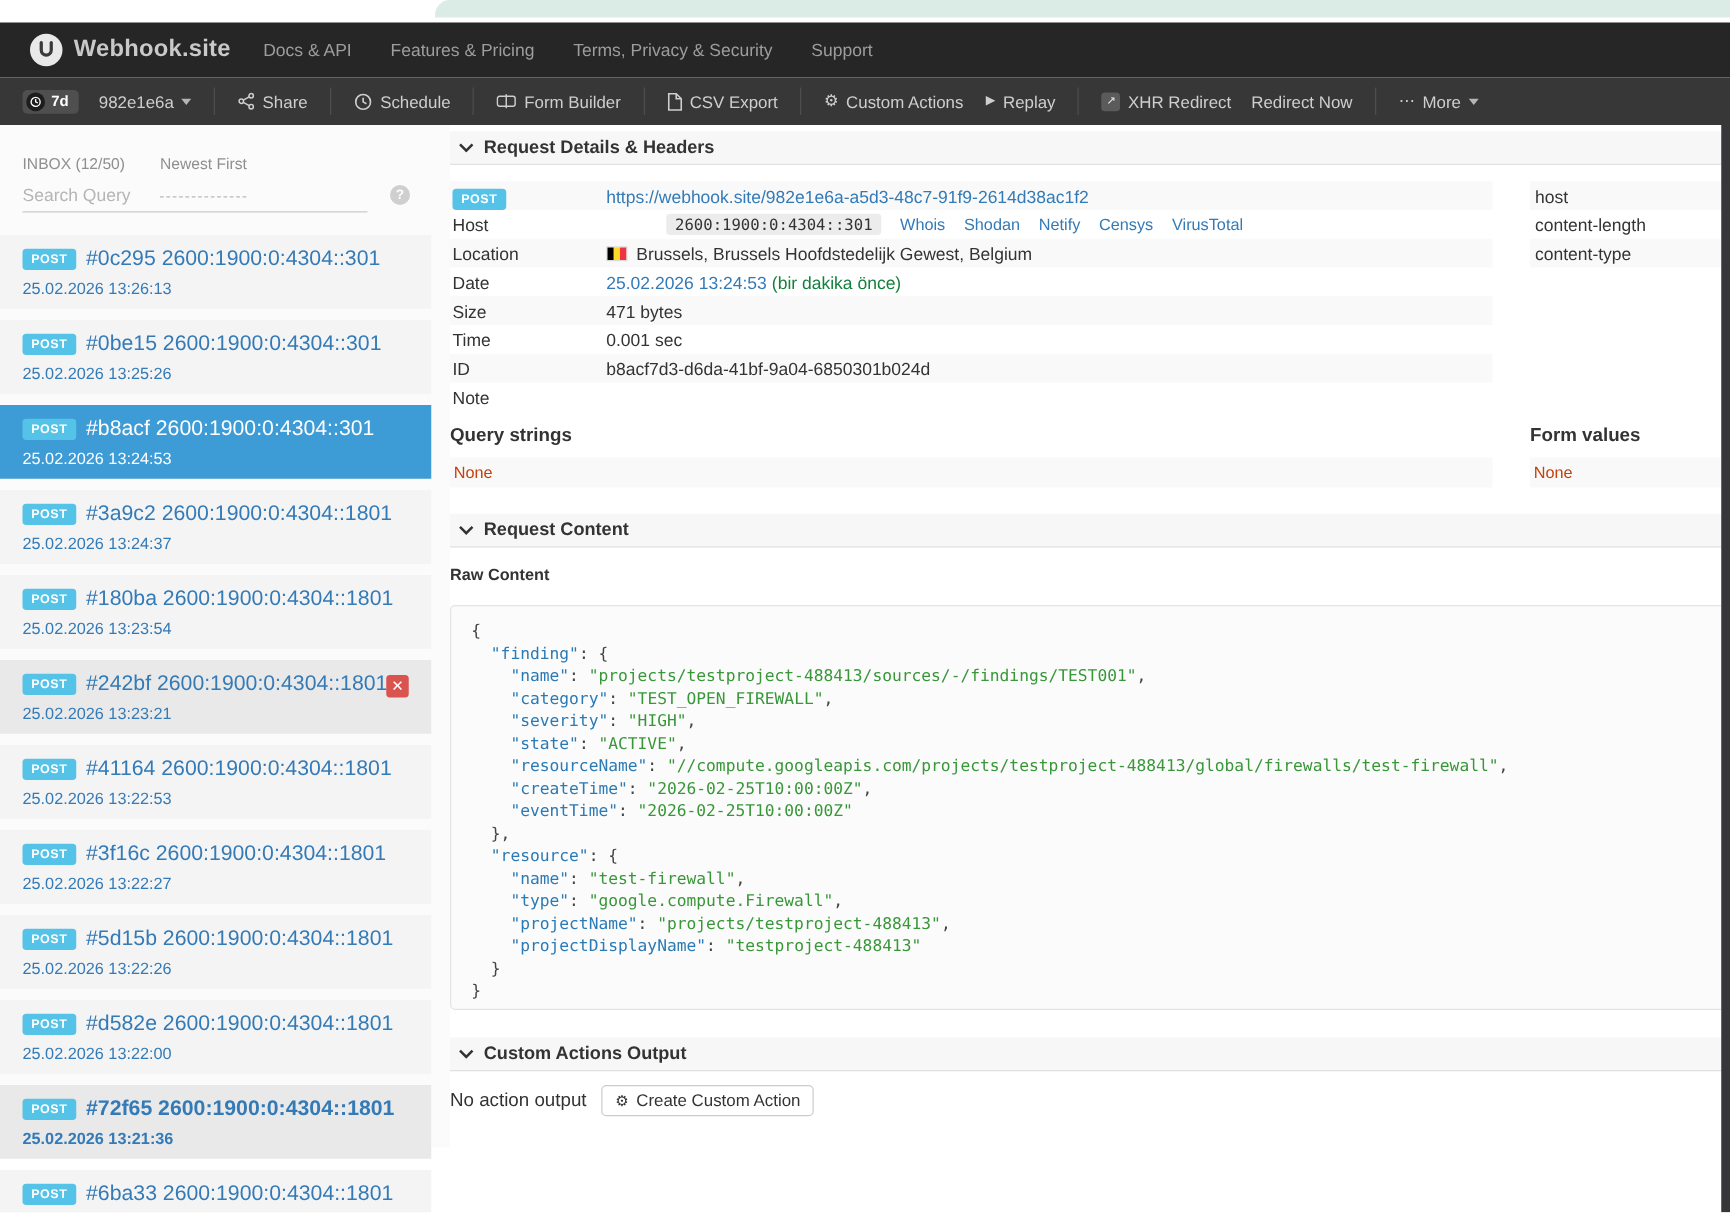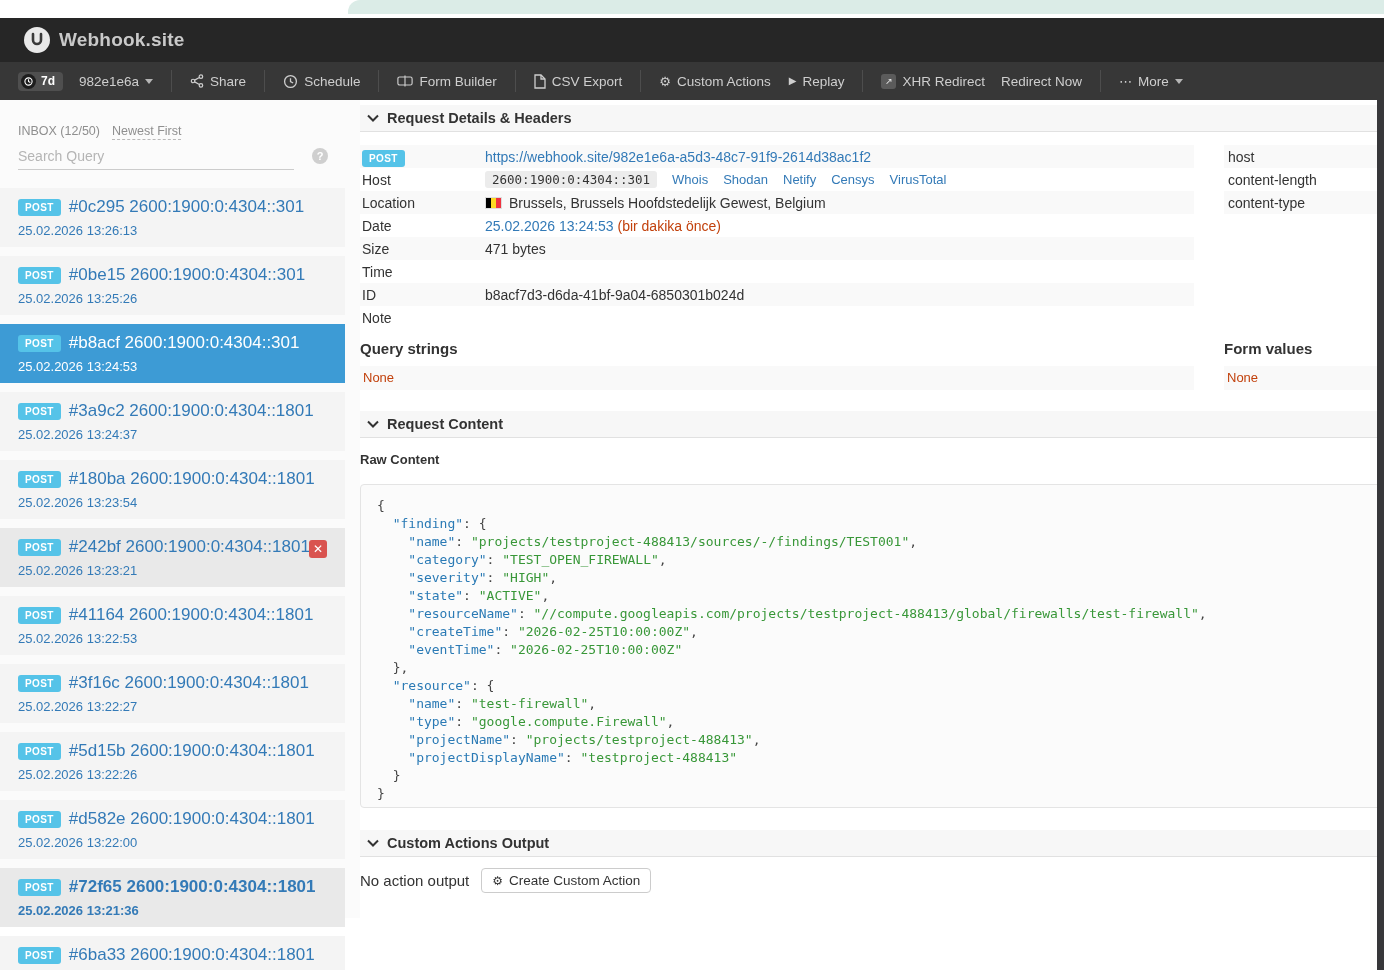--- a/index.html
+++ b/index.html
@@ -28,21 +28,21 @@
   .expiry-pill { display:flex; align-items:center; background:#4f4f4f; border-radius:4px; padding:2px 8px 2px 3px; margin-left:18px; cursor:pointer; }
   .expiry-clock { width:15px; height:15px; border-radius:50%; background:#1d1d1d; color:#fff; display:flex; align-items:center; justify-content:center; margin-right:5px; }
   .expiry-text { color:#fff; font-weight:bold; font-size:12px; }
   .token-item { margin-left:10px; display:flex; align-items:center; cursor:pointer; }
   .caret-down { width:0; height:0; border-left:4px solid transparent; border-right:4px solid transparent; border-top:5px solid #b5b5b5; margin-left:6px; }
   .xhr-box { width:15px; height:15px; background:#5b5b5b; border-radius:3px; color:#e8e8e8; font-size:9px; display:flex; align-items:center; justify-content:center; margin-right:6px; font-family:"DejaVu Sans", sans-serif; }
 
   
   .sidebar { position:absolute; left:0; top:100px; width:360px; height:818px; background:#fbfbfb; }
   .sidebar-head { position:absolute; top:24px; left:18px; right:18px; display:flex; align-items:baseline; font-size:12.5px; color:#8f8f8f; }
-  .sort-link { margin-left:12px; color:#8f8f8f; border-bottom:1px dashed #b9b9b9; padding-bottom:1px; cursor:pointer; }
+  .sort-link { margin-left:28px; color:#8f8f8f; border-bottom:1px dashed #b9b9b9; padding-bottom:19px; cursor:pointer; }
   .search-row { position:absolute; top:46px; left:18px; width:300px; }
   .search-input { width:276px; border:none; border-bottom:1px solid #ccc; background:transparent; font-size:14px; color:#555; padding:2px 0 5px 0; outline:none; font-family:"Liberation Sans", sans-serif; }
   .search-input::placeholder { color:#b5b5b5; }
   .search-help { position:absolute; right:-10px; top:2px; width:16px; height:16px; border-radius:50%; background:#cfcfcf; color:#fff; font-size:11px; font-weight:bold; display:flex; align-items:center; justify-content:center; cursor:pointer; }
   .request-list { position:absolute; top:88px; left:0; right:15px; }
   .request-item { position:relative; height:59px; margin-bottom:9px; background:#f4f4f4; padding:9px 0 0 18px; cursor:pointer; }
   .request-item .line1 { display:flex; align-items:center; }
   .method-badge { background:#55c3e8; color:#fff; font-size:10px; font-weight:bold; border-radius:3px; padding:3px 7px; letter-spacing:.4px; margin-right:8px; }
   .request-title { color:#337ab7; font-size:17px; white-space:nowrap; }
   .request-date { color:#337ab7; font-size:13px; margin-top:6px; }
@@ -62,25 +62,25 @@
   .bar-details { top:5px; }
   .bar-content { top:311px; }
   .bar-actions { top:730px; }
 
   .details-table { position:absolute; top:45px; left:0; width:834px; font-size:14px; }
   .drow { display:flex; align-items:center; height:23px; }
   .drow:nth-child(odd) { background:#f9f9f9; }
   .dlabel { width:125px; padding-left:2px; flex:none; color:#333; }
   .dvalue { flex:1; display:flex; align-items:center; white-space:nowrap; }
   a.lnk { color:#337ab7; text-decoration:none; cursor:pointer; }
-  .host-chip { font-family:"DejaVu Sans Mono", monospace; font-size:12.5px; background:#ececec; border-radius:3px; padding:1px 7px; color:#333; }
+  .host-chip { font-family:"DejaVu Sans Mono", monospace; font-size:12.5px; background:#ececec; border-radius:3px; padding:1px 7px; color:#333;margin-left:48px; }
   .host-links a { margin-left:15px; font-size:13px; }
   .flag { display:inline-flex; width:17px; height:12px; margin-right:7px; border:1px solid #ddd; }
   .flag i { flex:1; } .flag .b { background:#000; } .flag .y { background:#fdda24; } .flag .r { background:#ef3340; }
-  .date-suffix { margin-left:4px; color:#c2410c; }
+  .date-suffix { margin-left:4px; color:#15803d; }
   .pencil { margin-right:6px; display:flex; }
 
   .headers-table { position:absolute; top:45px; left:864px; right:0; font-size:14px; }
   .hrow { display:flex; align-items:center; height:23px; padding-left:4px; }
   .hrow:nth-child(odd) { background:#f9f9f9; }
 
   .subcol-title { position:absolute; font-size:15px; font-weight:bold; color:#333; padding-bottom:19px; border-bottom:1px solid #ddd; }
   .qs-title { top:240px; left:0; width:834px; }
   .fv-title { top:240px; left:864px; right:0; }
   .none-row { position:absolute; height:24px; line-height:24px; background:#f9f9f9; color:#c2410c; font-size:13px; padding-left:3px; }
@@ -108,20 +108,26 @@
   </div>
 
   <div class="navbar">
     <div class="brand">
       <span class="brand-logo">
         <svg width="16" height="16" viewBox="0 0 16 16">
             <path d="M4 2 v6 a4 4 0 0 0 8 0 V2" fill="none" stroke="#3a3a3a" stroke-width="2.6" stroke-linecap="round"></path>
           </svg>
       </span>
       <span class="brand-text">Webhook.site</span>
+    </div>
+    <div class="nav-links">
+      <span class="nav-link">Docs &amp; API</span>
+      <span class="nav-link">Features &amp; Pricing</span>
+      <span class="nav-link">Terms, Privacy &amp; Security</span>
+      <span class="nav-link">Support</span>
     </div>
   </div>
 
   <div class="toolbar">
     <div class="expiry-pill">
       <span class="expiry-clock">
         <svg width="9" height="9" viewBox="0 0 10 10">
             <circle cx="5" cy="5" r="4" fill="none" stroke="#fff" stroke-width="1.2"></circle>
             <path d="M5 2.5 V5 L7 6" fill="none" stroke="#fff" stroke-width="1.2"></path>
           </svg>
@@ -357,20 +363,21 @@
           <a class="lnk">25.02.2026 13:24:53</a>
           <span class="date-suffix">(bir dakika önce)</span>
         </div>
       </div>
       <div class="drow">
         <div class="dlabel">Size</div>
         <div class="dvalue">471 bytes</div>
       </div>
       <div class="drow">
         <div class="dlabel">Time</div>
+        <div class="dvalue">0.001 sec</div>
       </div>
       <div class="drow">
         <div class="dlabel">ID</div>
         <div class="dvalue">b8acf7d3-d6da-41bf-9a04-6850301b024d</div>
       </div>
       <div class="drow">
         <div class="dlabel">Note</div>
       </div>
     </div>
 

